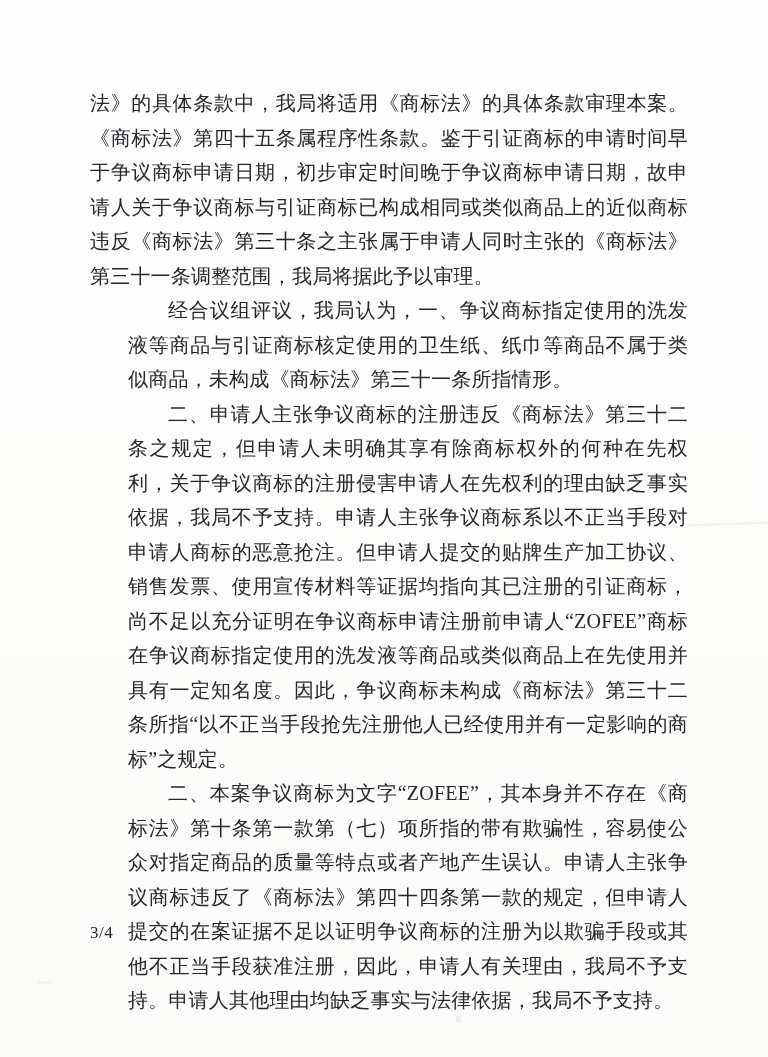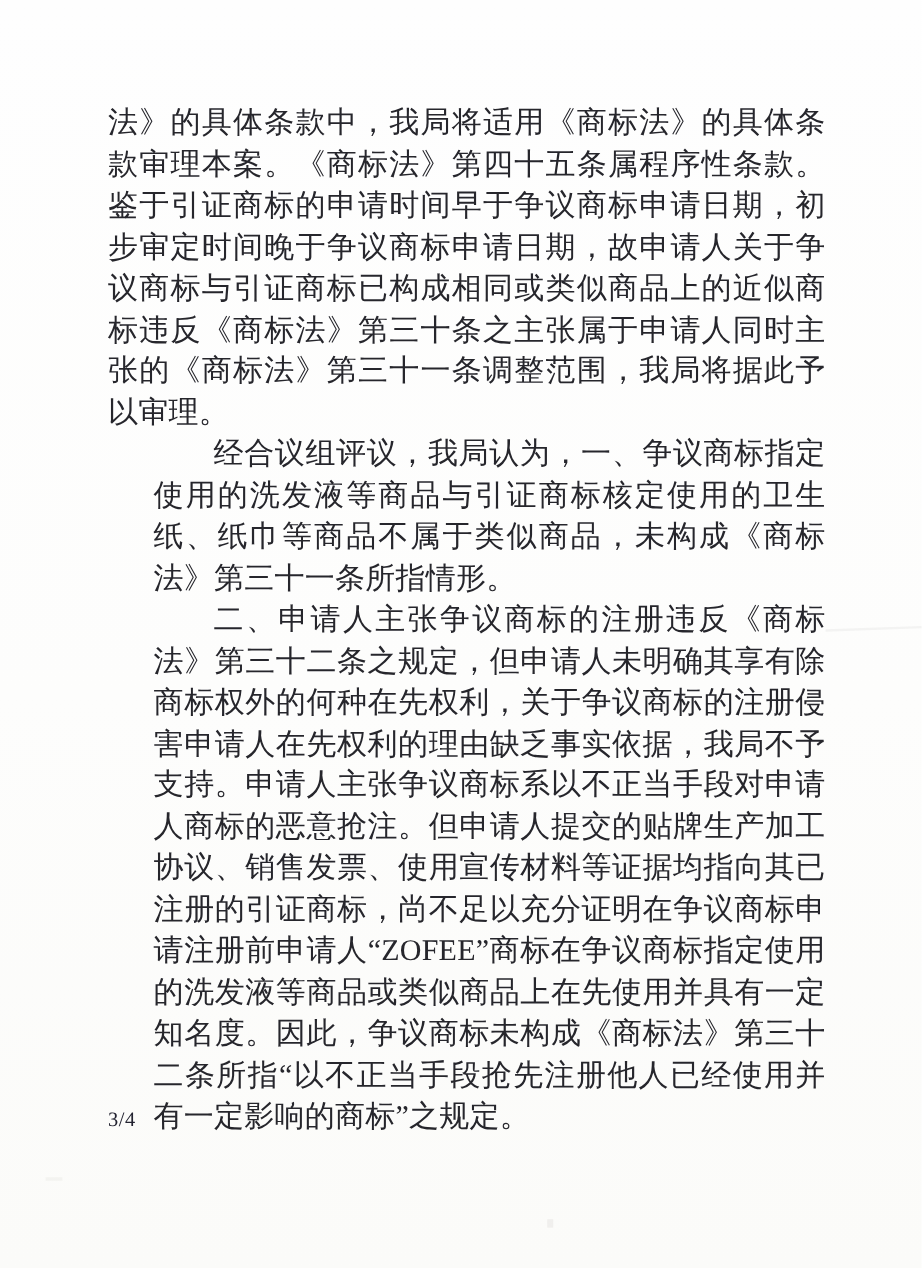--- a/index.html
+++ b/index.html
@@ -47,21 +47,21 @@
     height: 7px;
     background: rgba(120, 100, 100, 0.08);
     pointer-events: none;
   }
   .text-block {
     position: absolute;
     left: 90px;
     top: 86px;
     width: 598px;
     color: #26262c;
-    font-size: 25px;
+    font-size: 20px;
     line-height: 34.5px;
     text-align: justify;
     letter-spacing: 0.2px;
   }
   .para {
     margin: 0;
     padding: 0;
   }
   .para.indent {
     text-indent: 2em;
@@ -84,17 +84,18 @@
 <div class="scan-page">
 
   <div class="crease-right"></div>
   <div class="crease-bottom-left"></div>
   <div class="speck"></div>
 
   <div class="text-block">
     <p class="para">法》的具体条款中，我局将适用《商标法》的具体条款审理本案。《商标法》第四十五条属程序性条款。鉴于引证商标的申请时间早于争议商标申请日期，初步审定时间晚于争议商标申请日期，故申请人关于争议商标与引证商标已构成相同或类似商品上的近似商标违反《商标法》第三十条之主张属于申请人同时主张的《商标法》第三十一条调整范围，我局将据此予以审理。</p>
     <p class="para indent">经合议组评议，我局认为，一、争议商标指定使用的洗发液等商品与引证商标核定使用的卫生纸、纸巾等商品不属于类似商品，未构成《商标法》第三十一条所指情形。</p>
     <p class="para indent">二、申请人主张争议商标的注册违反《商标法》第三十二条之规定，但申请人未明确其享有除商标权外的何种在先权利，关于争议商标的注册侵害申请人在先权利的理由缺乏事实依据，我局不予支持。申请人主张争议商标系以不正当手段对申请人商标的恶意抢注。但申请人提交的贴牌生产加工协议、销售发票、使用宣传材料等证据均指向其已注册的引证商标，尚不足以充分证明在争议商标申请注册前申请人“ZOFEE”商标在争议商标指定使用的洗发液等商品或类似商品上在先使用并具有一定知名度。因此，争议商标未构成《商标法》第三十二条所指“以不正当手段抢先注册他人已经使用并有一定影响的商标”之规定。</p>
+    <p class="para indent">二、本案争议商标为文字“ZOFEE”，其本身并不存在《商标法》第十条第一款第（七）项所指的带有欺骗性，容易使公众对指定商品的质量等特点或者产地产生误认。申请人主张争议商标违反了《商标法》第四十四条第一款的规定，但申请人提交的在案证据不足以证明争议商标的注册为以欺骗手段或其他不正当手段获准注册，因此，申请人有关理由，我局不予支持。申请人其他理由均缺乏事实与法律依据，我局不予支持。</p>
   </div>
 
   <div class="page-number">3/4</div>
 
 </div>
 
 </body></html>

